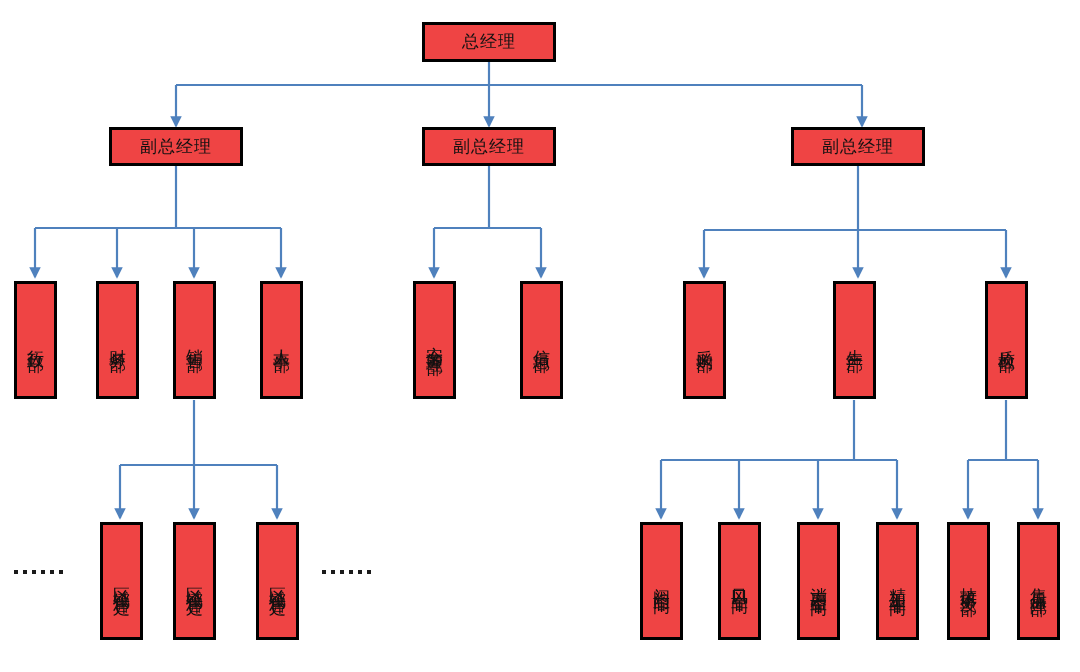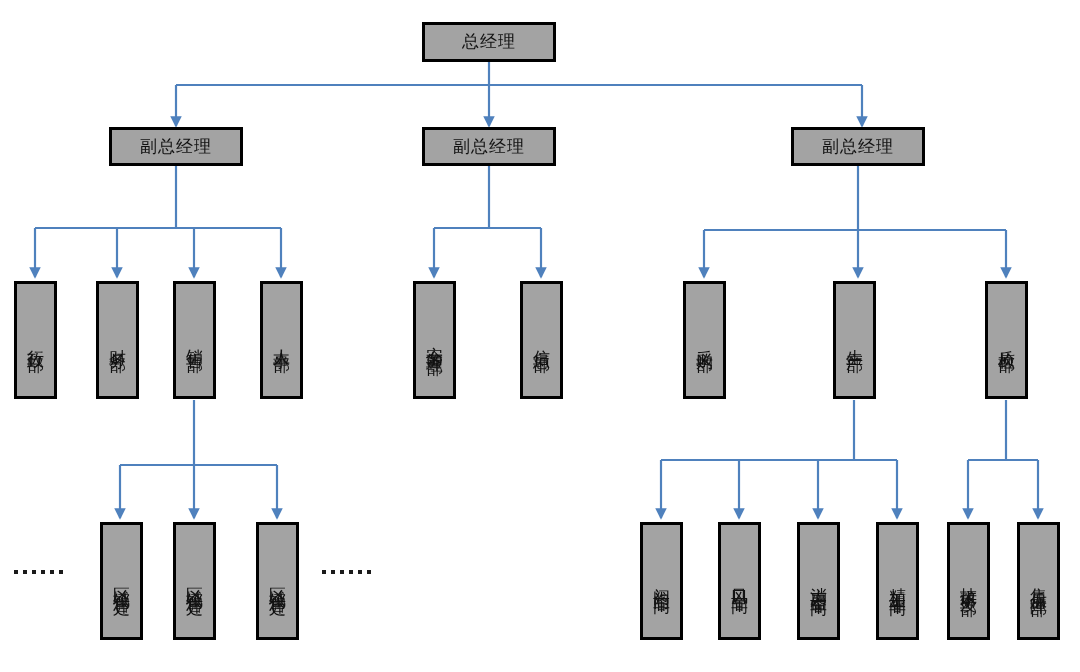--- a/index.html
+++ b/index.html
@@ -21,21 +21,21 @@
     position: absolute;
     left: 0;
     top: 0;
     width: 1080px;
     height: 672px;
     pointer-events: none;
   }
   .node {
     position: absolute;
     box-sizing: border-box;
-    background: #a3a3a3;
+    background: #ef4444;
     border: 3px solid #000000;
     display: flex;
     align-items: center;
     justify-content: center;
     color: #111111;
     line-height: 1.12;
     z-index: 2;
     font-family: Liberation Serif, serif;
   }
   .node.horizontal {

